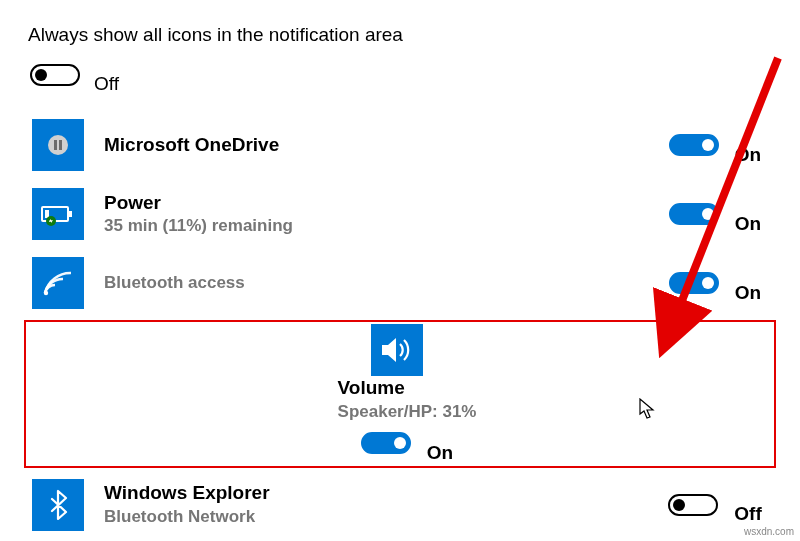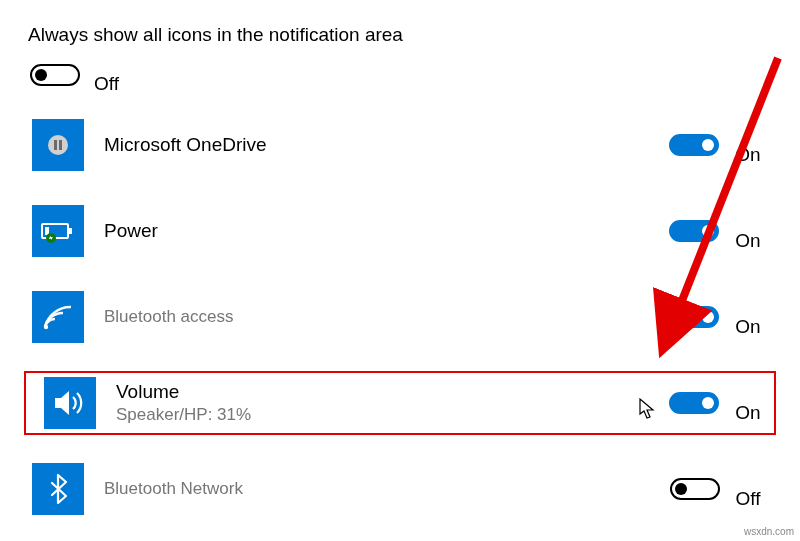--- a/index.html
+++ b/index.html
@@ -58,32 +58,34 @@
       right: 3px;
       top: 3px;
     }
     .toggle-label {
       font-size: 19px;
       margin-top: 19px;
     }
     .items {
       display: flex;
       flex-direction: column;
-      gap: 22px;
+      gap: 5px;
+      font-weight: bold;
     }
     .item-row {
       display: flex;
       align-items: center;
       min-height: 64px;
       padding: 4px 6px 4px 8px;
       position: relative;
     }
     .item-row.highlighted {
       border: 2.5px solid #e30000;
       padding: 2px 4px 2px 18px;
+      flex-direction: column;
     }
     .icon-tile {
       width: 52px;
       height: 52px;
       background: #0078d4;
       display: flex;
       align-items: center;
       justify-content: center;
       flex-shrink: 0;
       margin-right: 20px;
@@ -168,20 +170,21 @@
         <svg width="36" height="28" viewBox="0 0 36 28">
           <rect x="2" y="7" width="26" height="14" rx="1" fill="none" stroke="#fff" stroke-width="2"></rect>
           <rect x="29" y="11" width="3" height="6" fill="#fff"></rect>
           <rect x="5" y="10" width="4" height="8" fill="#fff"></rect>
           <circle cx="11" cy="21" r="5" fill="#0f7b0f"></circle>
           <path d="M9 21 L11 19 L11 20.3 L13 20.3 L11 23 L11 21.7 L9 21.7 Z" fill="#fff"></path>
         </svg>
       </div>
       <div class="labels">
         <div class="primary">Power</div>
+        <div class="secondary">35 min (11%) remaining</div>
       </div>
       <div class="row-toggle">
         <div class="toggle toggle-on">
           <div class="knob"></div>
         </div>
         <div class="toggle-label">On</div>
       </div>
     </div>
     <div class="item-row">
       <div class="icon-tile">
@@ -221,20 +224,21 @@
         <div class="toggle-label">On</div>
       </div>
     </div>
     <div class="item-row">
       <div class="icon-tile">
         <svg width="20" height="32" viewBox="0 0 20 32">
           <path d="M10 2 L10 30 L18 23 L4 10 M10 2 L18 9 L4 22" fill="none" stroke="#fff" stroke-width="2.2" stroke-linejoin="round" stroke-linecap="round"></path>
         </svg>
       </div>
       <div class="labels">
+        <div class="primary">Windows Explorer</div>
         <div class="secondary">Bluetooth Network</div>
       </div>
       <div class="row-toggle">
         <div class="toggle toggle-off">
           <div class="knob"></div>
         </div>
         <div class="toggle-label">Off</div>
       </div>
     </div>
   </div>

